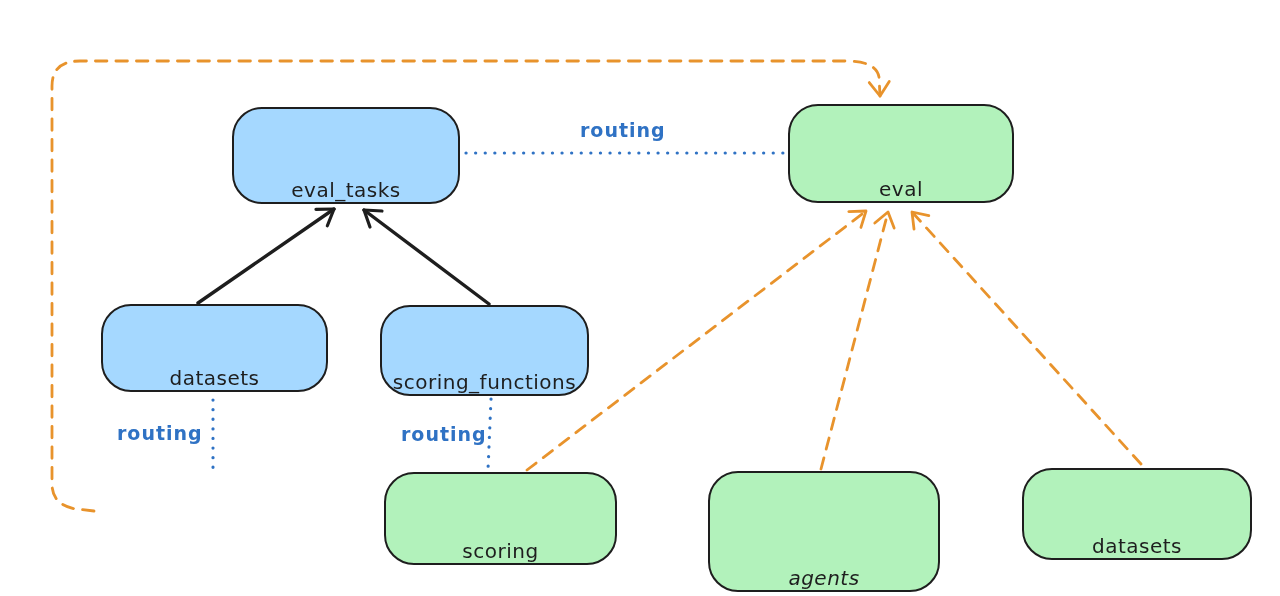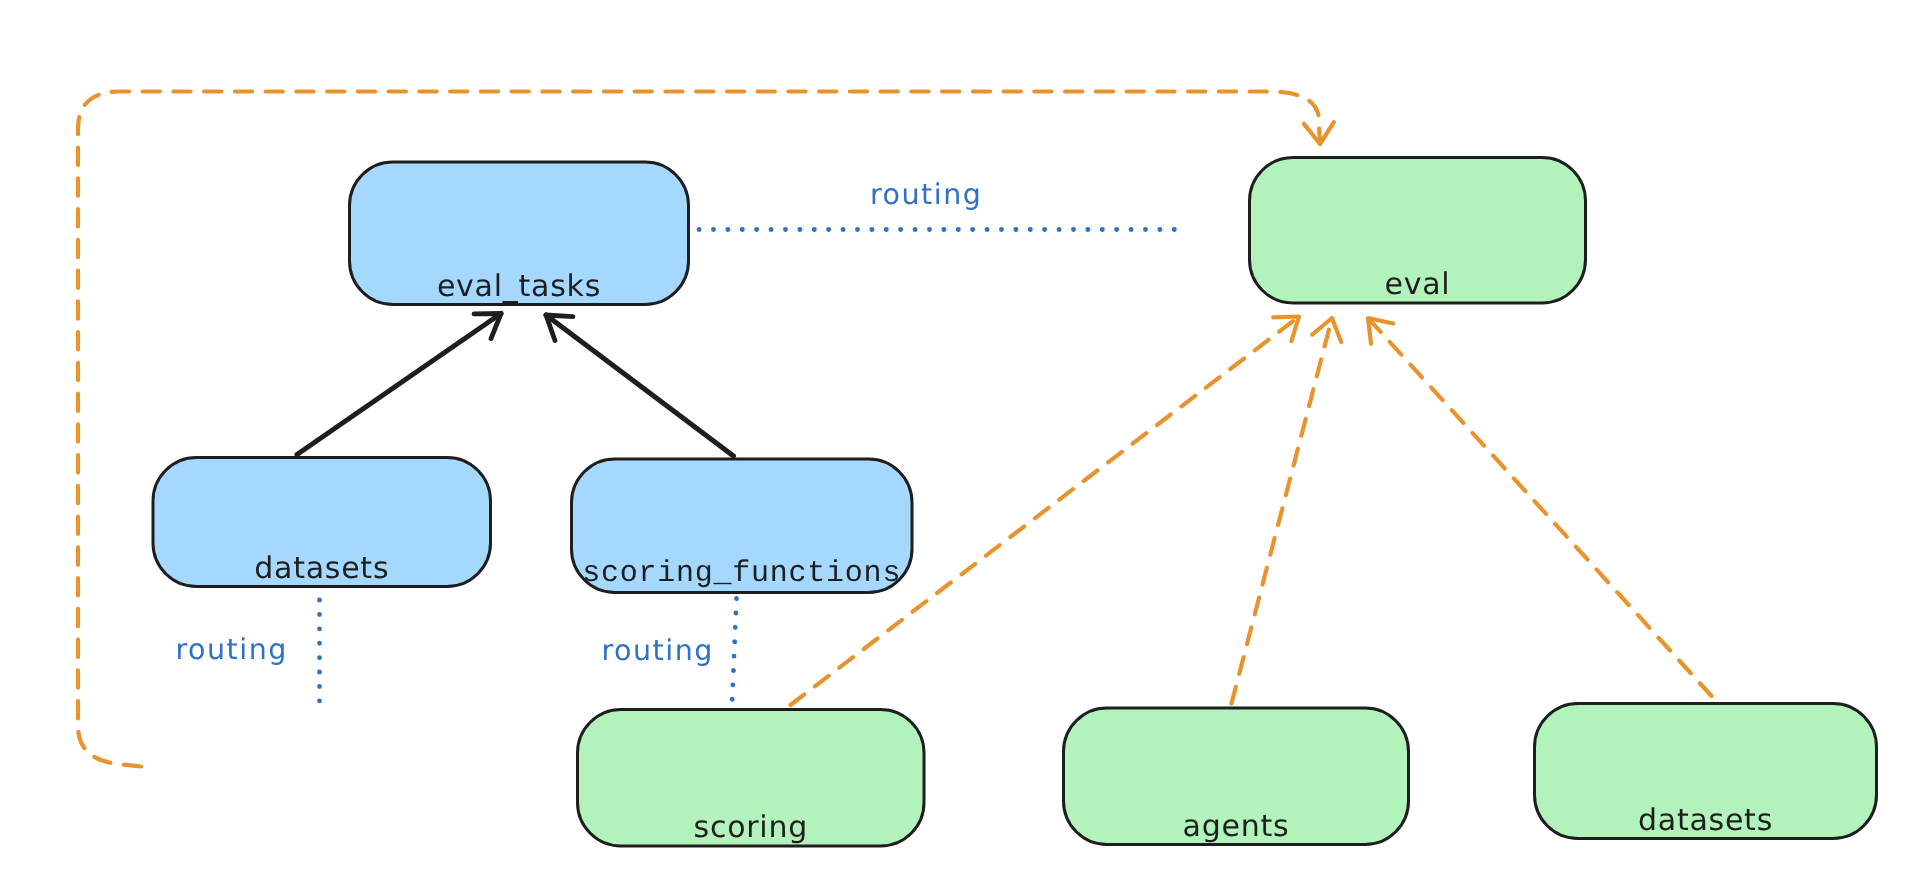--- a/index.html
+++ b/index.html
@@ -19,21 +19,21 @@
     font-size:20px;
     color:#1e1e1e;
     letter-spacing:0.5px;
     box-sizing:border-box;
   }
   .node.blue{background:var(--blue-fill,#a5d8ff);}
   .node.green{background:var(--green-fill,#b2f2bb);}
   .edge-label{
     position:absolute;
     color:var(--routing-blue,#2f72c4);
-    font-weight:400;
+    font-weight:700;
     font-size:19px;
     letter-spacing:1px;
     white-space:nowrap;
   }
 </style>
 </head>
 <body>
 
 <div id="canvas" style="--blue-fill: #a5d8ff; --green-fill: #b2f2bb; --stroke: #1e1e1e; --routing-blue: #2f72c4; background: rgb(255, 255, 255);">
 
@@ -57,38 +57,38 @@
     <path d="M 94 511 L 76 509 Q 52 505 52 484 L 52 86 Q 52 61 80 61 L 846 61 Q 876 61 879 77 L 880 96" fill="none" stroke="#e8932c" stroke-width="2.8" stroke-linecap="round" stroke-dasharray="11.5 9" marker-end="url(#arrow-orange)"></path>
     <path d="M 527 470 L 866 211" fill="none" stroke="#e8932c" stroke-width="2.8" stroke-linecap="round" stroke-dasharray="11.5 9" marker-end="url(#arrow-orange)"></path>
     <path d="M 821 469 L 888 212" fill="none" stroke="#e8932c" stroke-width="2.8" stroke-linecap="round" stroke-dasharray="11.5 9" marker-end="url(#arrow-orange)"></path>
     <path d="M 1141 464 L 912 212" fill="none" stroke="#e8932c" stroke-width="2.8" stroke-linecap="round" stroke-dasharray="11.5 9" marker-end="url(#arrow-orange)"></path>
   </svg>
 
   <div class="node blue" style="left:232px; top:107px; width:228px; height:97px;">
     <span>eval_tasks</span>
   </div>
 
-  <div class="node green" style="left:788px; top:104px; width:226px; height:99px;margin-left:44px;">
+  <div class="node green" style="left:788px; top:104px; width:226px; height:99px;">
     <span>eval</span>
   </div>
 
   <div class="node blue" style="left:101px; top:304px; width:227px; height:88px;">
     <span>datasets</span>
   </div>
 
-  <div class="node blue" style="left:380px; top:305px; width:229px; height:91px;font-family:Liberation Mono, monospace;">
+  <div class="node blue" style="left:380px; top:305px; width:209px; height:91px;">
     <span>scoring_functions</span>
   </div>
 
 
   <div class="node green" style="left:384px; top:472px; width:233px; height:93px;">
     <span>scoring</span>
   </div>
 
-  <div class="node green" style="left:708px; top:471px; width:232px; height:93px;">
+  <div class="node green" style="left:708px; top:471px; width:232px; height:121px;font-style:italic;">
     <span>agents</span>
   </div>
 
   <div class="node green" style="left:1022px; top:468px; width:230px; height:92px;">
     <span>datasets</span>
   </div>
 
   <div class="edge-label" style="left:580px; top:119px;">routing</div>
   <div class="edge-label" style="left:117px; top:422px;">routing</div>
   <div class="edge-label" style="left:401px; top:423px;">routing</div>

